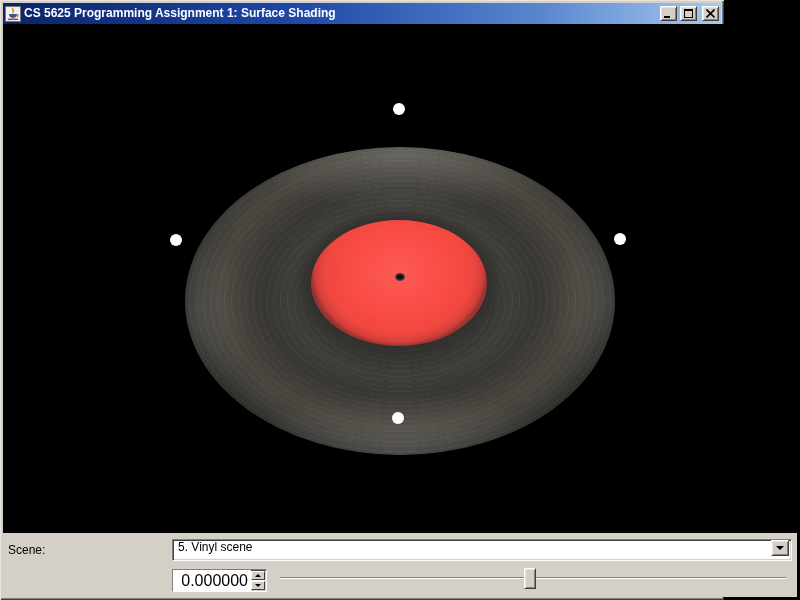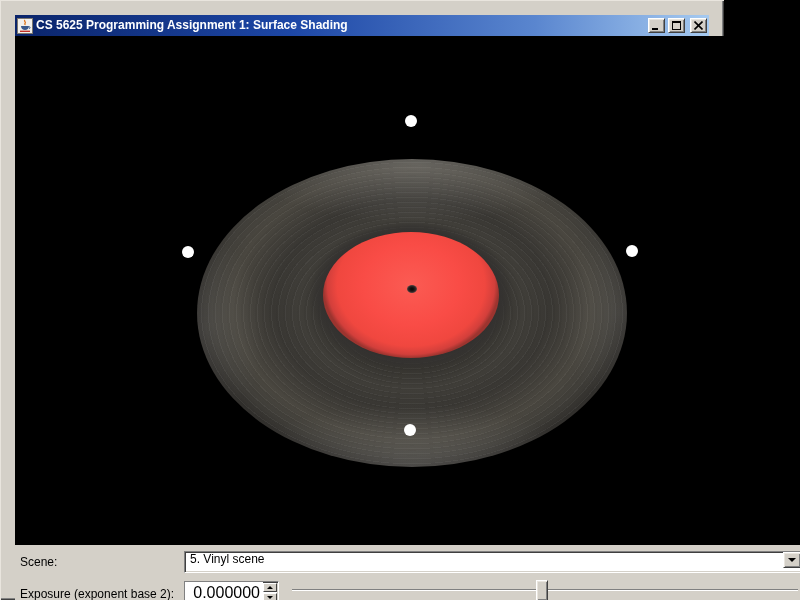--- a/index.html
+++ b/index.html
@@ -1,20 +1,20 @@
 <!DOCTYPE html>
 <html><head>
 <meta charset="utf-8">
 <style>
   * { margin:0; padding:0; box-sizing:border-box; }
   html,body { width:800px; height:600px; background:#000; font-family:"Liberation Sans", sans-serif; }
 
   .window {
     position:absolute; left:0; top:0; width:724px; height:600px;
-    background:#d4d0c8; padding:15px;
+    background:#d4d0c8; padding:3px;
     box-shadow: inset 1px 1px 0 #e9e5de, inset -1px -1px 0 #404040, inset -2px -2px 0 #808080;
   }
 
   
   .titlebar {
     height:21px; display:flex; align-items:center; gap:3px; padding:0 2px 0 2px;
     background:linear-gradient(90deg,#0a246a 0%, #1d47a6 40%, #5a86cf 75%, #a6caf0 100%);
   }
   .title-icon { width:16px; height:16px; flex:0 0 auto; display:block; }
   .title-text {
@@ -159,21 +159,20 @@
 
   <div class="panel">
     <span class="lbl scene-lbl">Scene:</span>
     <div class="combo">
       <span class="combo-text">5. Vinyl scene</span>
       <span class="combo-btn">
         <span class="arrow-down"></span>
       </span>
     </div>
 
-    <span class="lbl exp-lbl">Exposure (exponent base 2):</span>
     <div class="spinner">
       <input class="spin-field" value="0.000000" style="">
       <div class="spin-btns">
         <div class="spin-btn">
           <span class="arrow-up-sm"></span>
         </div>
         <div class="spin-btn">
           <span class="arrow-down-sm"></span>
         </div>
       </div>

